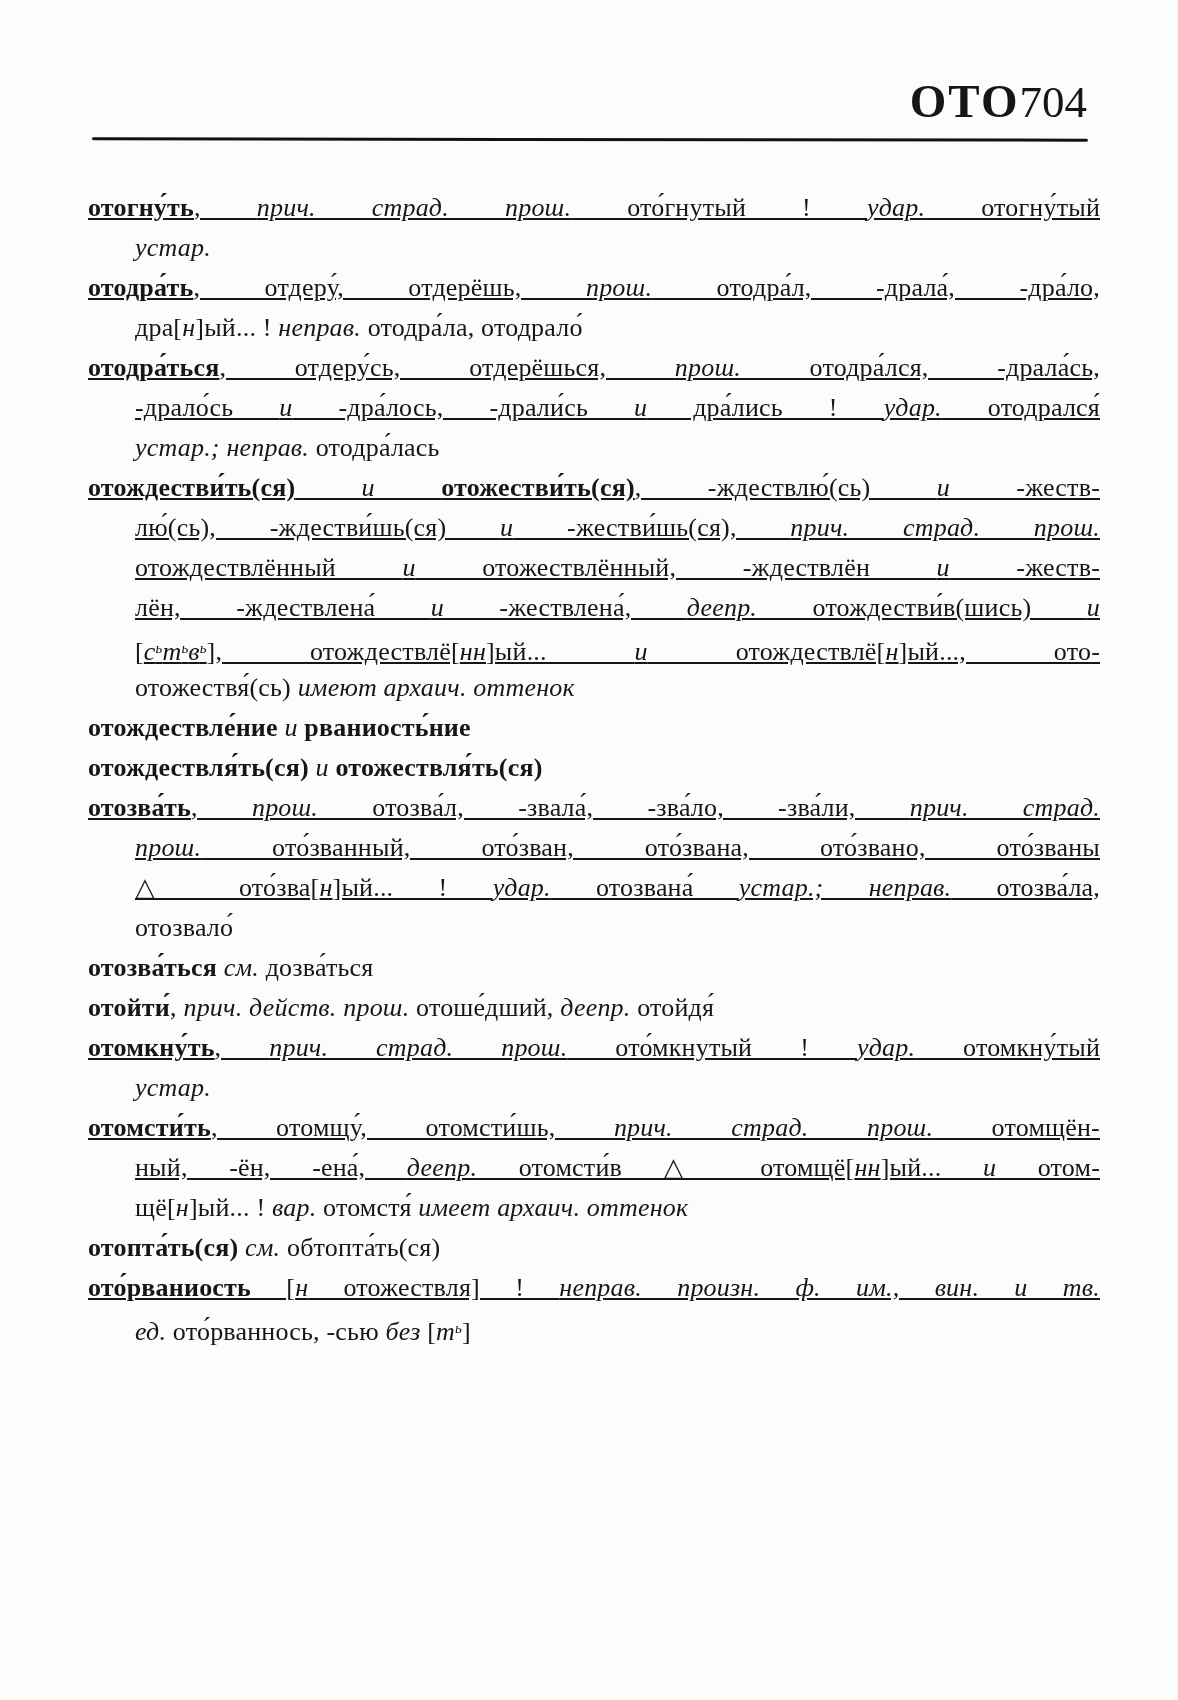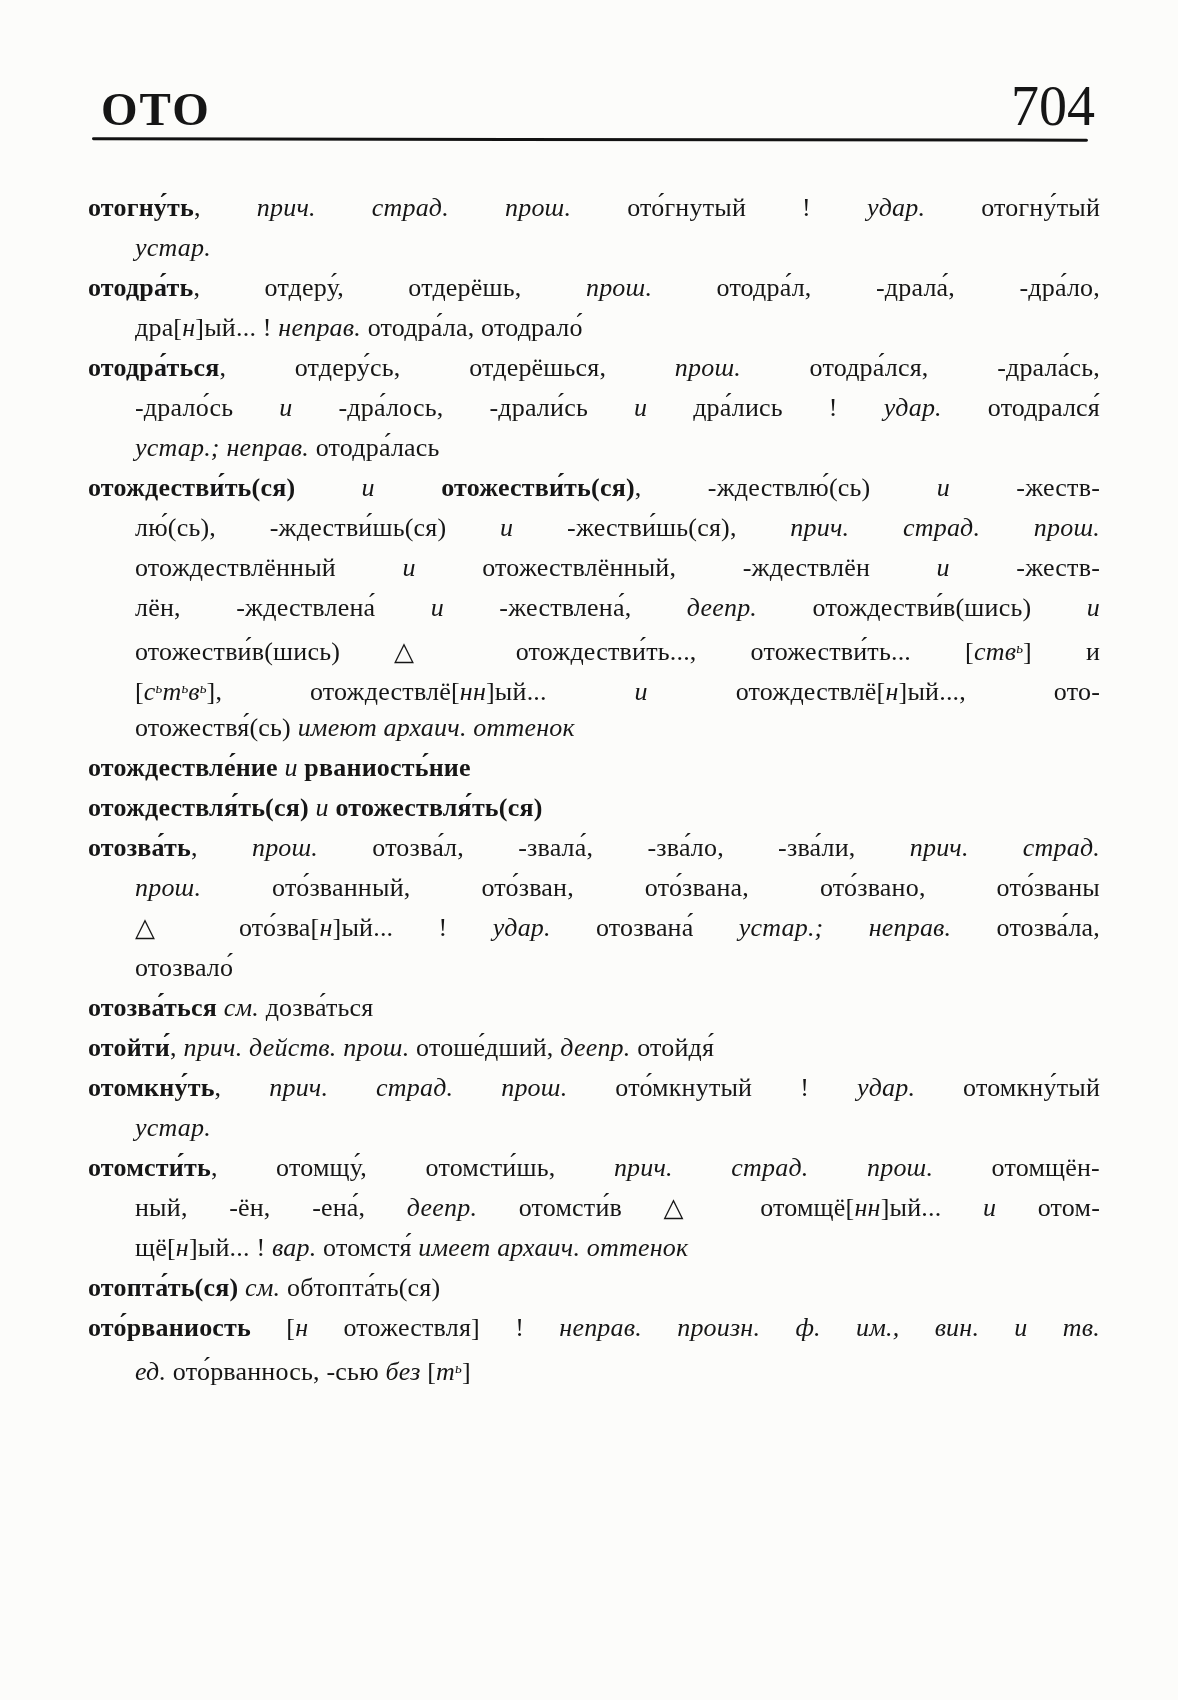--- a/index.html
+++ b/index.html
@@ -13,33 +13,33 @@
     height: 1700px;
     margin: 0 auto;
     background: #fcfcfa;
     color: #161616;
     font-family: "Liberation Serif", "DejaVu Serif", serif;
     overflow: hidden;
   }
   .hdr {
     position: absolute;
     top: 74px;
-    left: 101px;
+    left: 93px;
     width: 994px;
     display: flex;
-    justify-content: space-between;
+    justify-content: flex-end;
     align-items: baseline;
   }
   .hdr .section {
     font-size: 47px;
     font-weight: 700;
     letter-spacing: 2px;
   }
   .hdr .pagenum {
-    font-size: 56px;
+    font-size: 45px;
     font-weight: 400;
   }
   .rule {
     position: absolute;
     top: 138px;
     left: 92px;
     width: 996px;
     height: 3px;
     background: #121212;
     border-radius: 2px;
@@ -55,20 +55,21 @@
     letter-spacing: 0.2px;
   }
   .line {
     height: 40px;
     white-space: pre-wrap;
   }
   .line.c { padding-left: 47px; }
   .line.j {
     text-align: justify;
     text-align-last: justify;
+    text-decoration: underline;
   }
   .b { font-weight: 700; }
   .i { font-style: italic; }
   .s {
     font-style: italic;
     font-size: 15px;
     vertical-align: 7px;
     letter-spacing: 0;
   }
 </style>
@@ -86,21 +87,20 @@
       <div class="line c"><span class="i">устар.</span></div>
       <div class="line j"><span class="b">отодра́ть</span><span>, отдеру́, отдерёшь, </span><span class="i">прош.</span><span> отодра́л, -драла́, -дра́ло,</span></div>
       <div class="line c"><span>дра[</span><span class="i">н</span><span>]ый... ! </span><span class="i">неправ.</span><span> отодра́ла, отодрало́</span></div>
       <div class="line j"><span class="b">отодра́ться</span><span>, отдеру́сь, отдерёшься, </span><span class="i">прош.</span><span> отодра́лся, -драла́сь,</span></div>
       <div class="line c j"><span>-драло́сь </span><span class="i">и</span><span> -дра́лось, -драли́сь </span><span class="i">и</span><span> дра́лись ! </span><span class="i">удар.</span><span> отодрался́</span></div>
       <div class="line c"><span class="i">устар.; неправ.</span><span> отодра́лась</span></div>
       <div class="line j"><span class="b">отождестви́ть(ся)</span><span class="i"> и </span><span class="b">отожестви́ть(ся)</span><span>, -ждествлю́(сь) </span><span class="i">и</span><span> -жеств-</span></div>
       <div class="line c j"><span>лю́(сь), -ждестви́шь(ся) </span><span class="i">и</span><span> -жестви́шь(ся), </span><span class="i">прич. страд. прош.</span></div>
       <div class="line c j"><span>отождествлённый </span><span class="i">и</span><span> отожествлённый, -ждествлён </span><span class="i">и</span><span> -жеств-</span></div>
       <div class="line c j"><span>лён, -ждествлена́ </span><span class="i">и</span><span> -жествлена́, </span><span class="i">деепр.</span><span> отождестви́в(шись) </span><span class="i">и</span></div>
-      <div class="line c j"><span>отожестви́в(шись) △ отождестви́ть..., отожестви́ть... [</span><span class="i">ств</span><span class="s">ь</span><span>] и</span></div>
       <div class="line c j"><span>[</span><span class="i">с</span><span class="s">ь</span><span class="i">т</span><span class="s">ь</span><span class="i">в</span><span class="s">ь</span><span>], отождествлё[</span><span class="i">нн</span><span>]ый... </span><span class="i">и</span><span> отождествлё[</span><span class="i">н</span><span>]ый..., ото-</span></div>
       <div class="line c"><span>отожествя́(сь) </span><span class="i">имеют архаич. оттенок</span></div>
       <div class="line"><span class="b">отождествле́ние</span><span class="i"> и </span><span class="b">рваниость́ние</span></div>
       <div class="line"><span class="b">отождествля́ть(ся)</span><span class="i"> и </span><span class="b">отожествля́ть(ся)</span></div>
       <div class="line j"><span class="b">отозва́ть</span><span>, </span><span class="i">прош.</span><span> отозва́л, -звала́, -зва́ло, -зва́ли, </span><span class="i">прич. страд.</span></div>
       <div class="line c j"><span class="i">прош.</span><span> ото́званный, ото́зван, ото́звана, ото́звано, ото́званы</span></div>
       <div class="line c j"><span>△ ото́зва[</span><span class="i">н</span><span>]ый... ! </span><span class="i">удар.</span><span> отозвана́ </span><span class="i">устар.; неправ.</span><span> отозва́ла,</span></div>
       <div class="line c"><span>отозвало́</span></div>
       <div class="line"><span class="b">отозва́ться</span><span> </span><span class="i">см.</span><span> дозва́ться</span></div>
       <div class="line"><span class="b">отойти́</span><span>, </span><span class="i">прич. действ. прош.</span><span> отоше́дший, </span><span class="i">деепр.</span><span> отойдя́</span></div>

